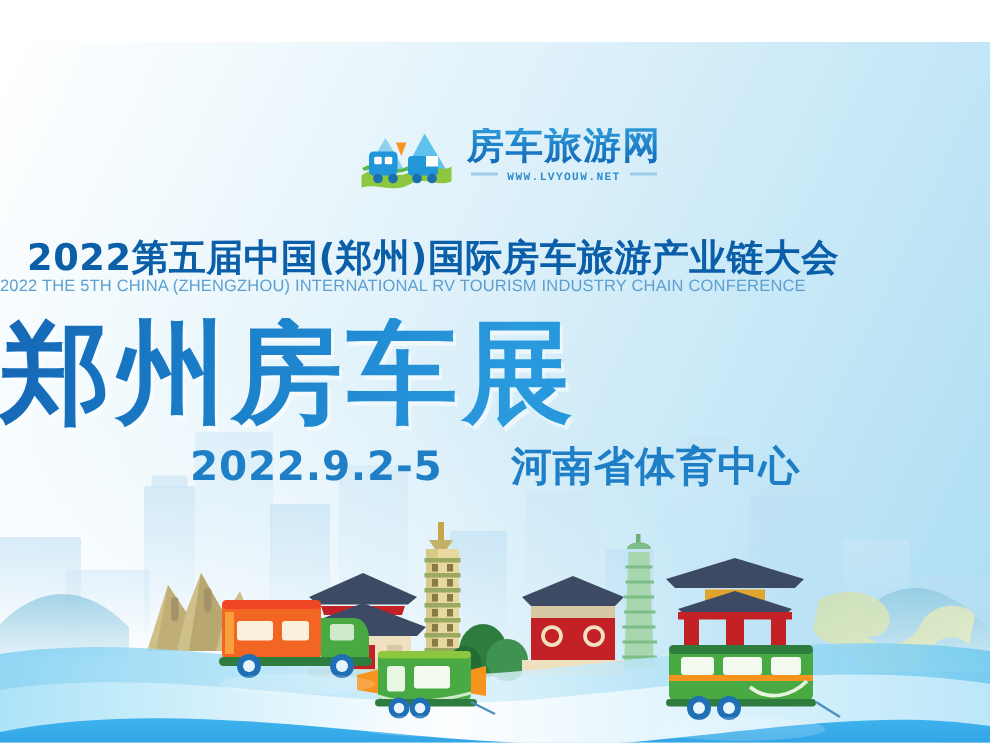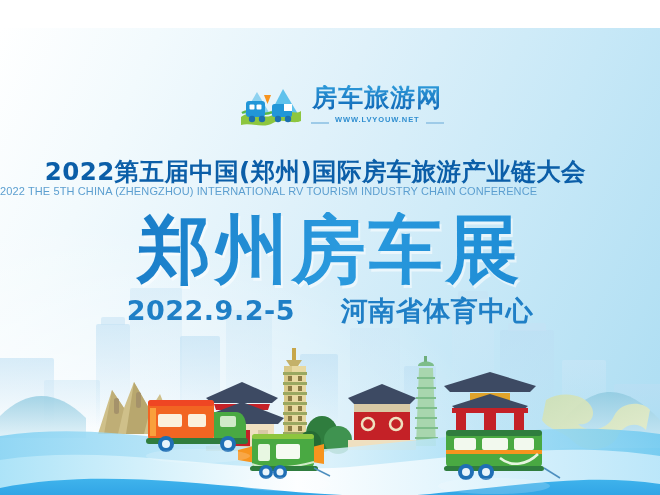--- a/index.html
+++ b/index.html
@@ -39,37 +39,37 @@
     display:flex; align-items:center; gap:9px;
   }
   .logo-mark{ position:relative; width:62px; height:48px; }
   .logo-text{ display:flex; flex-direction:column; align-items:center; }
   .logo-cn{
     font-size:25px; font-weight:bold; letter-spacing:1px; line-height:1;
     color:#1578c8;
     background:linear-gradient(180deg,#2e9ad9 0%, #1169b8 100%);
     -webkit-background-clip:text; background-clip:text; -webkit-text-fill-color:transparent;
   }
-  .logo-url-row{ display:flex; align-items:flex-end; gap:6px; margin-top:5px; }
+  .logo-url-row{ display:flex; align-items:flex-start; gap:6px; margin-top:5px;font-family:Liberation Mono, monospace; }
   .logo-url{ font-size:7.5px; font-weight:bold; letter-spacing:.9px; color:#2f8ed0; }
   .dash{ width:18px; height:1.5px; background:#9ecbe8; }
 
   
   .title-zh{
-    position:absolute; left:8px; top:127px; width:578px; text-align:right;
+    position:absolute; left:18px; top:127px; width:578px; text-align:left;
     font-size:24.5px; font-weight:bold; letter-spacing:.4px; color:#0b5ea8;
     font-family:"DejaVu Sans","Liberation Sans",sans-serif;
   }
   .title-en{
     position:absolute; left:0; top:157px; width:528px; text-align:center;
     font-size:11px; letter-spacing:.12px; color:#5c9fd0;
     white-space:nowrap;
   }
   .headline{
-    position:absolute; left:0; top:184px; width:660px; text-align:center;
+    position:absolute; left:0; top:184px; width:660px; text-align:left;
     font-size:74px; font-weight:bold; letter-spacing:3px; line-height:1;
     font-family:"DejaVu Sans","Liberation Sans",sans-serif;
     background:linear-gradient(100deg,#1567b5 0%, #1a7ec9 22%, #2a9ade 52%, #1f8ed6 76%, #1873c0 100%);
     -webkit-background-clip:text; background-clip:text;
     -webkit-text-fill-color:transparent; color:transparent;
     filter:drop-shadow(2px 3px 0 rgba(255,255,255,0.55));
   }
   .subline{
     position:absolute; left:0; top:265px; width:660px; text-align:center;
     font-size:27px; font-weight:bold; color:#1f7fc6; letter-spacing:.5px;

